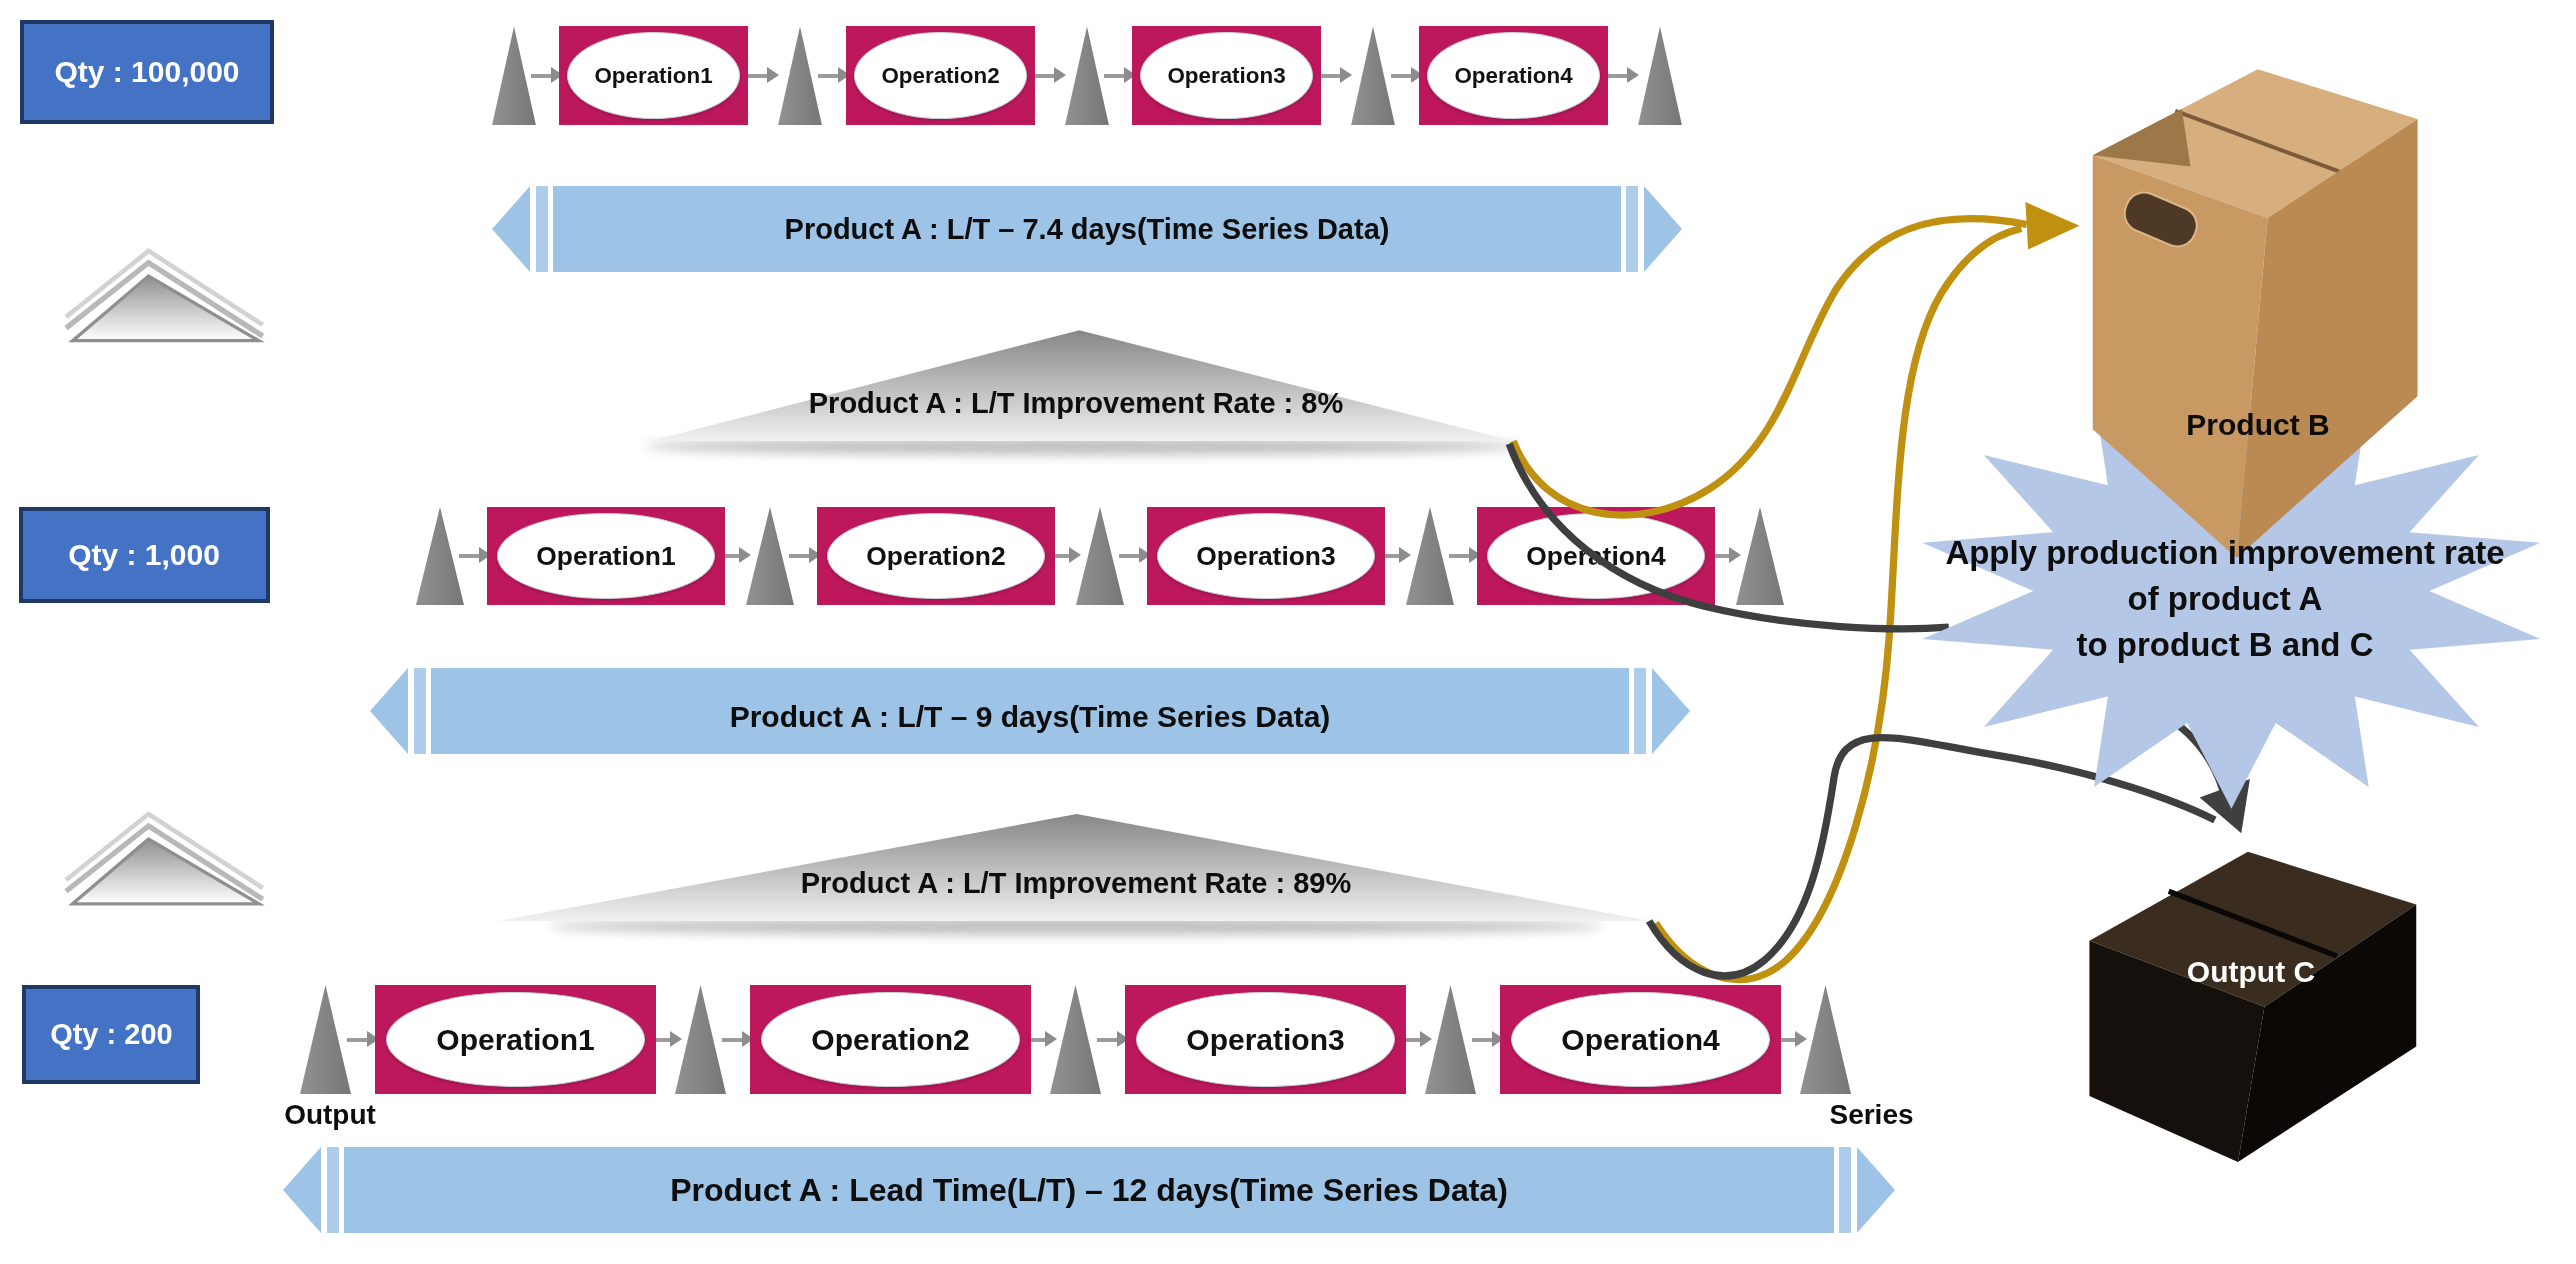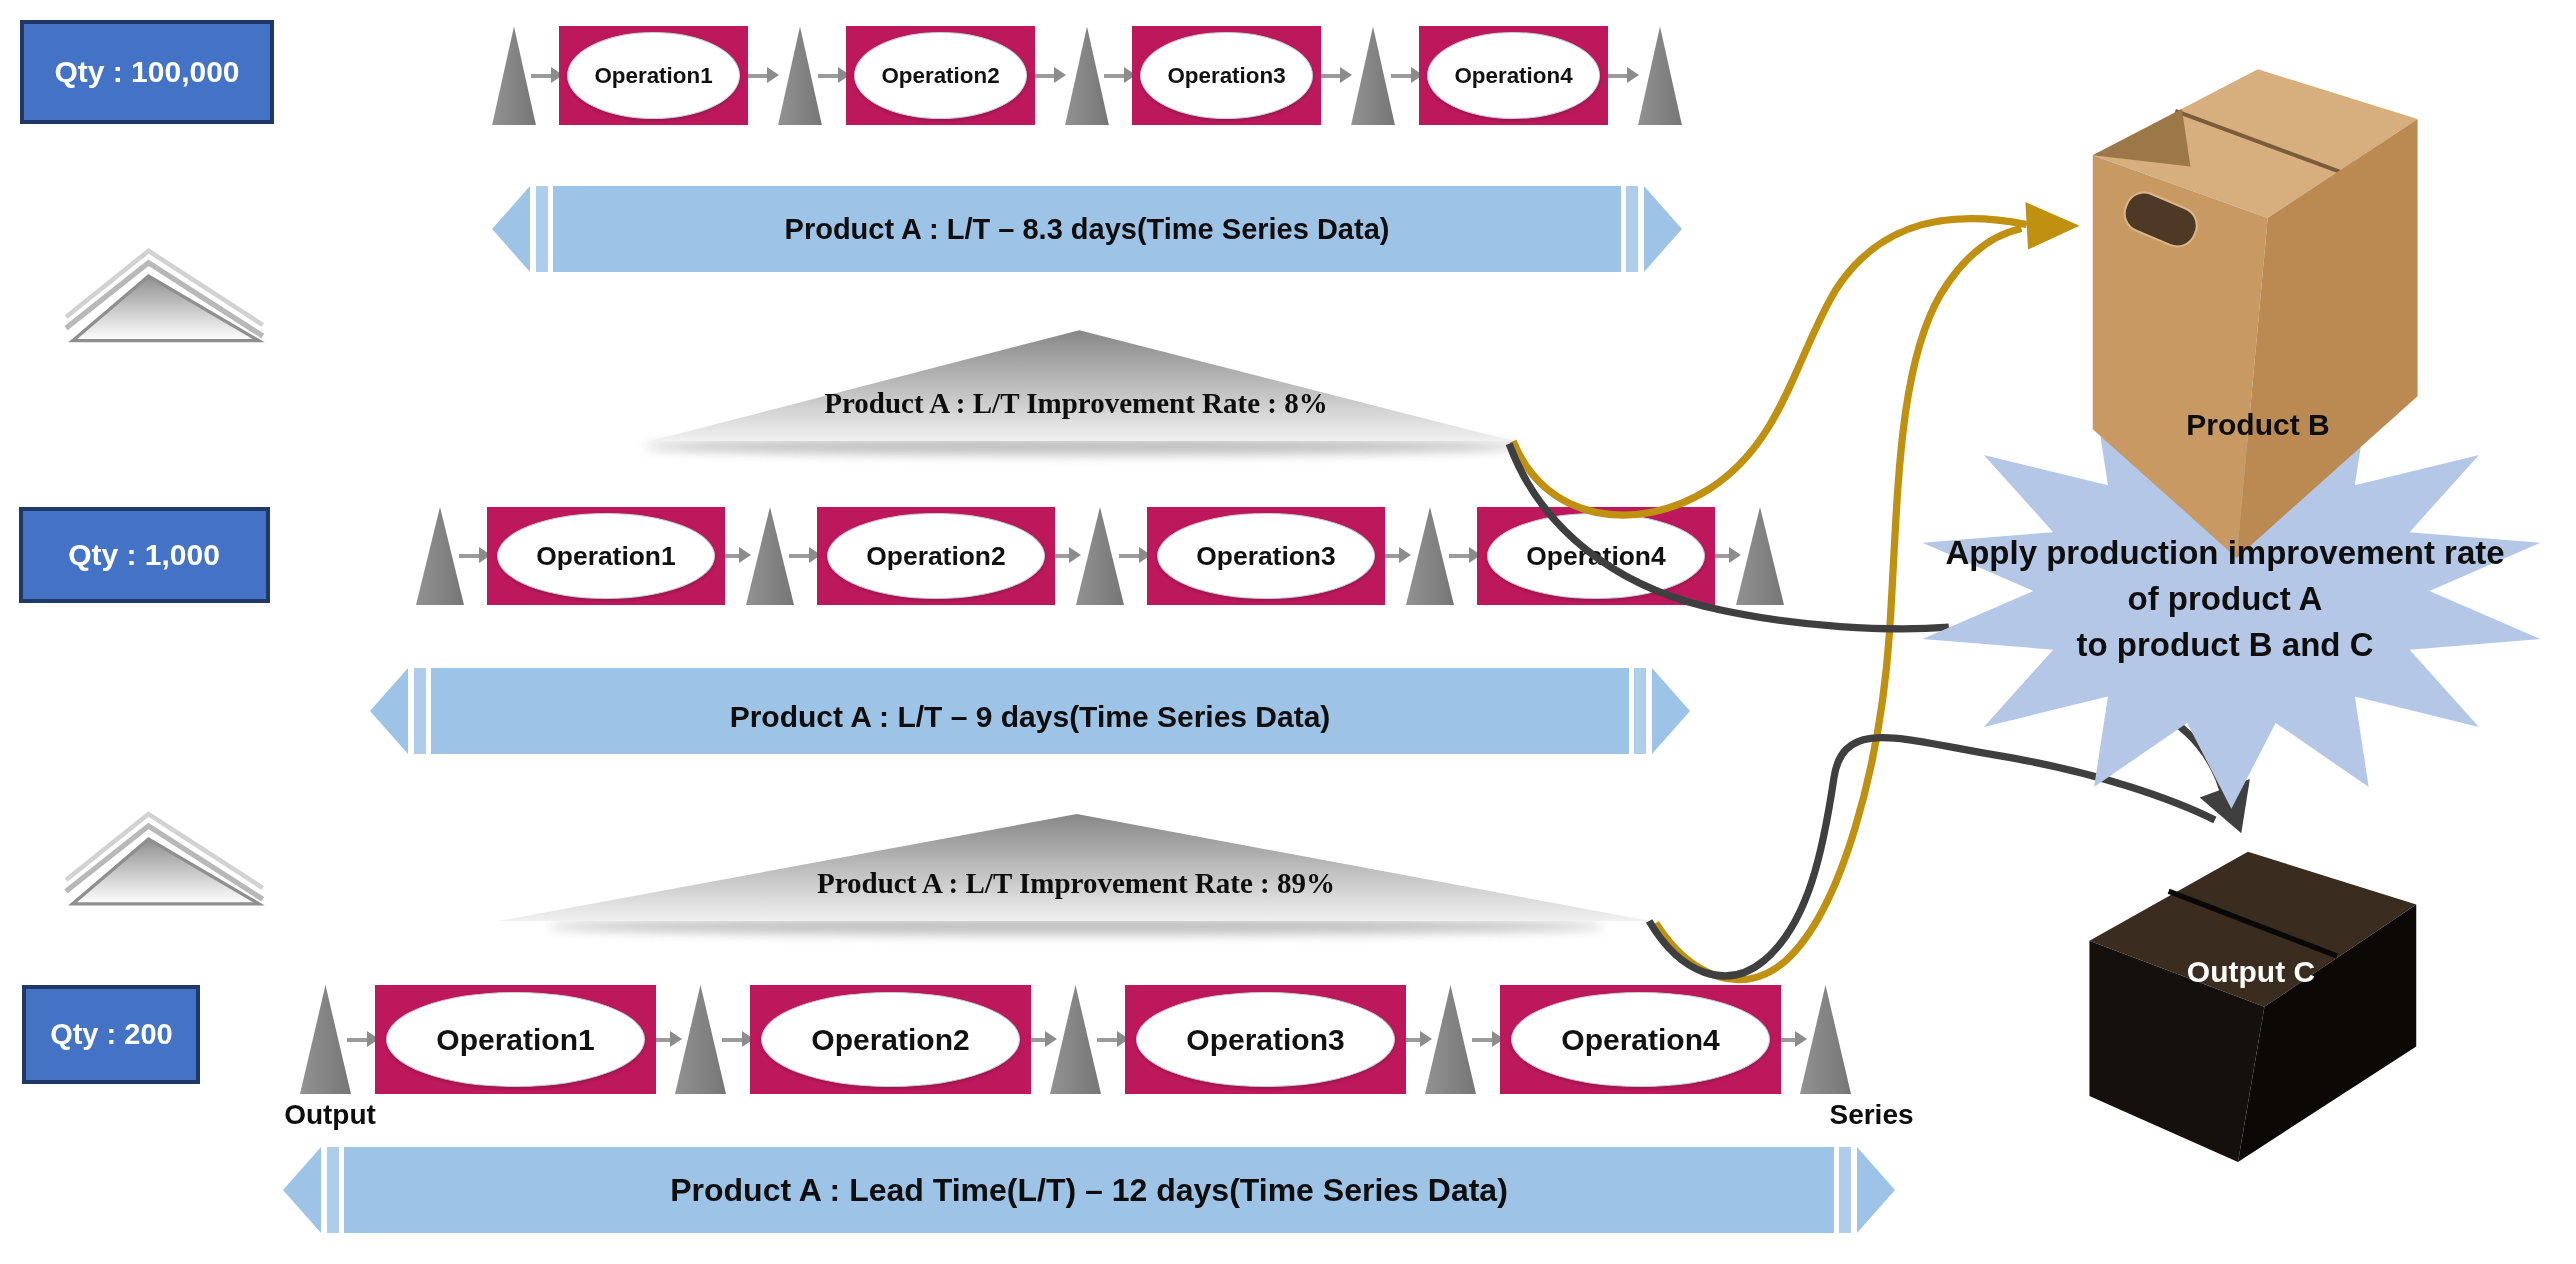--- a/index.html
+++ b/index.html
@@ -24,21 +24,21 @@
   .op-label{position:absolute;inset:0;display:flex;align-items:center;justify-content:center;font-weight:bold;color:#111;white-space:nowrap;}
   
   .band{position:absolute;}
   .band-body{position:absolute;top:0;bottom:0;left:61px;right:61px;background:#9DC3E6;}
   .band-bar-l{position:absolute;top:0;bottom:0;left:44px;width:12px;background:#AECDEB;}
   .band-bar-r{position:absolute;top:0;bottom:0;right:44px;width:12px;background:#AECDEB;}
   .band-head-l{position:absolute;top:0;bottom:0;left:0;width:38px;background:#9DC3E6;clip-path:polygon(100% 0,0 50%,100% 100%);}
   .band-head-r{position:absolute;top:0;bottom:0;right:0;width:38px;background:#9DC3E6;clip-path:polygon(0 0,100% 50%,0 100%);}
   .band-label{position:absolute;inset:0;display:flex;align-items:center;justify-content:center;font-weight:bold;color:#0d0d0d;white-space:nowrap;}
   
-  .imp-label{position:absolute;text-align:center;font-weight:bold;color:#0d0d0d;white-space:nowrap;font-family:Liberation Serif, serif;}
+  .imp-label{position:absolute;text-align:center;font-weight:bold;color:#0d0d0d;white-space:nowrap;}
   .io-label{position:absolute;text-align:center;font-weight:bold;color:#0d0d0d;font-size:28px;}
   .burst-text{position:absolute;left:1842px;top:530px;width:766px;text-align:center;font-weight:bold;color:#0d0d0d;font-size:33px;line-height:46px;z-index:5;}
   .prod-label{position:absolute;text-align:center;font-weight:bold;font-size:30px;z-index:5;white-space:nowrap;}
   svg.overlay{position:absolute;left:0;top:0;z-index:3;}
   .rowlayer{z-index:1;}
 </style>
 </head>
 <body>
 
 <div class="qty rowlayer" style="left:20px;top:20px;width:254px;height:104px;font-size:30px;">Qty : 100,000</div>
@@ -74,21 +74,21 @@
   <div class="op-ellipse"></div>
   <div class="op-label" style="font-size:22.4px;">Operation4</div>
 </div>
 
 <div class="band rowlayer" style="left:492px;top:186px;width:1190px;height:86px;">
   <div class="band-head-l"></div>
   <div class="band-bar-l"></div>
   <div class="band-body"></div>
   <div class="band-bar-r"></div>
   <div class="band-head-r"></div>
-  <div class="band-label" style="font-size:29px;">Product A : L/T – 8.3 days(Time Series Data)</div>
+  <div class="band-label" style="font-size:29px;">Product A : L/T – 7.4 days(Time Series Data)</div>
 </div>
 
 <div class="qty rowlayer" style="left:18.5px;top:507px;width:251px;height:96px;font-size:30px;">Qty : 1,000</div>
 
 <div class="inv-tri rowlayer" style="left:416px;top:507px;width:48px;height:98px;"></div>
 <div class="inv-tri rowlayer" style="left:746px;top:507px;width:48px;height:98px;"></div>
 <div class="inv-tri rowlayer" style="left:1076px;top:507px;width:48px;height:98px;"></div>
 <div class="inv-tri rowlayer" style="left:1406px;top:507px;width:48px;height:98px;"></div>
 <div class="inv-tri rowlayer" style="left:1736px;top:507px;width:48px;height:98px;"></div>
 

